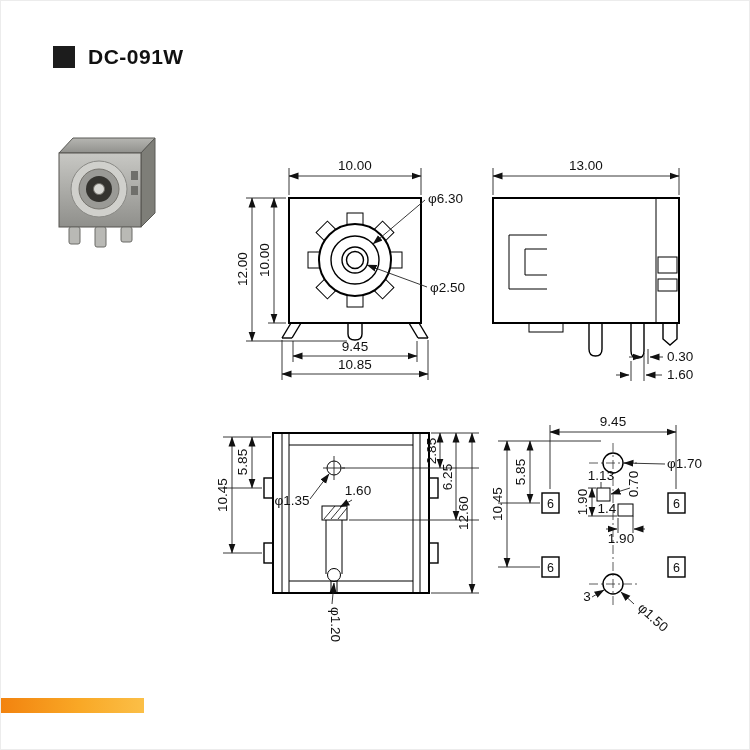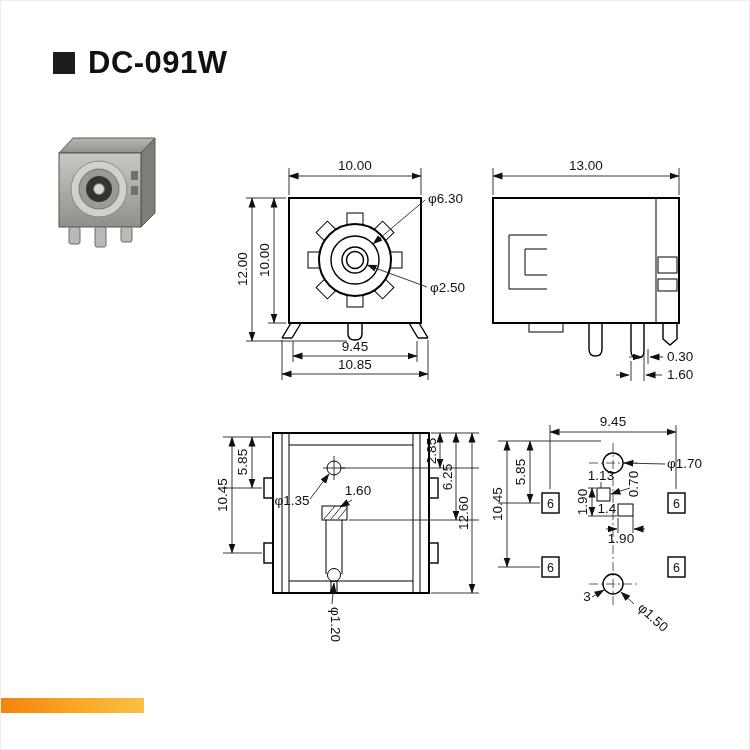--- a/index.html
+++ b/index.html
@@ -1,21 +1,21 @@
 <!DOCTYPE html>
 <html><head>
 <meta charset="utf-8">
 <style>
   *{margin:0;padding:0;box-sizing:border-box}
   html,body{width:750px;height:750px}
   body{background:#fff;font-family:"Liberation Sans",sans-serif}
   #page{position:relative;width:750px;height:750px;background:#fff;border:1px solid #ececec;overflow:hidden}
   .header{position:absolute;left:52px;top:44px;display:flex;align-items:center;gap:13px}
   .header .sq{width:22px;height:22px;background:#1c1c1c}
-  .header h1{font-size:31px;font-weight:bold;color:#111;letter-spacing:.5px;font-family:"Liberation Sans",sans-serif}
+  .header h1{font-size:21px;font-weight:bold;color:#111;letter-spacing:.5px;font-family:"Liberation Sans",sans-serif}
   .photo{position:absolute;left:46px;top:124px}
   .drawing{position:absolute;left:0;top:0}
   .accent{position:absolute;left:0;top:697px;width:143px;height:15px;
           background:linear-gradient(90deg,#f2830f,#f9a826 55%,#fbbf47)}
   svg .out{fill:none;stroke:#000;stroke-width:2}
   svg .med{fill:none;stroke:#000;stroke-width:1.4}
   svg .thin{fill:none;stroke:#000;stroke-width:1}
   svg .dim{fill:none;stroke:#222;stroke-width:.9}
   svg .ctr{fill:none;stroke:#333;stroke-width:.8;stroke-dasharray:9 3 2 3}
   svg .hatch{stroke:#000;stroke-width:.8}

